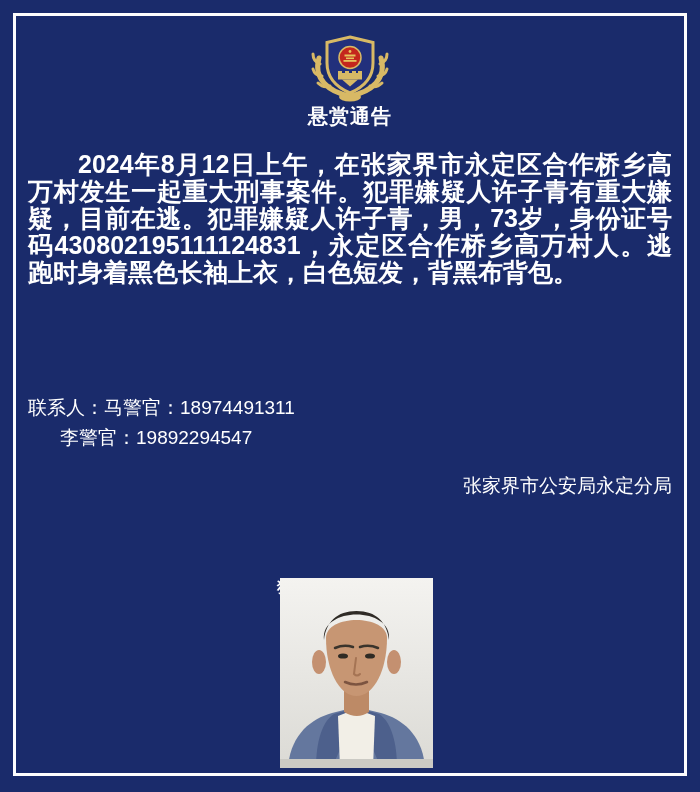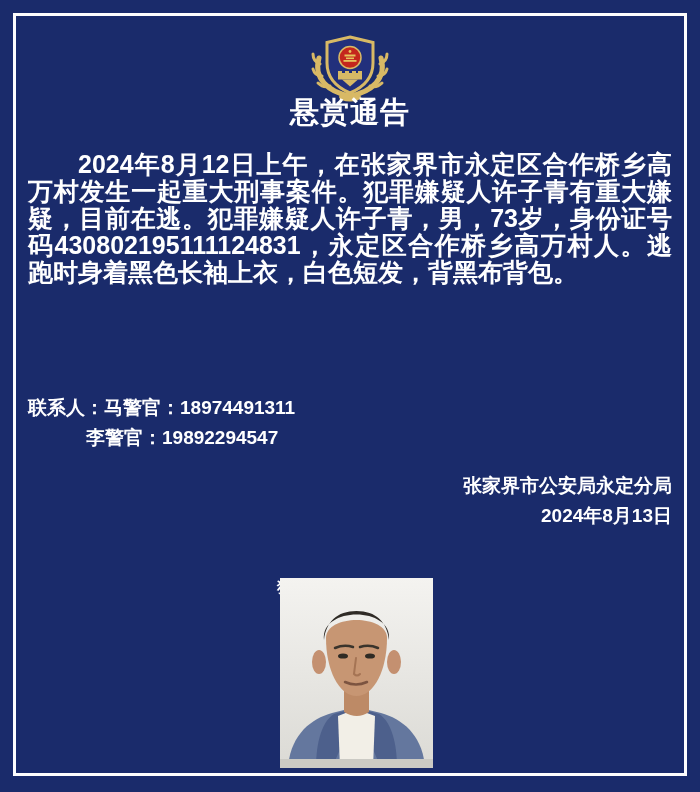--- a/index.html
+++ b/index.html
@@ -16,39 +16,39 @@
     left:13px;top:13px;right:13px;bottom:16px;
     border:3px solid #fdfdfd;
     pointer-events:none;
   }
   .badge-wrap{
     position:absolute;top:30px;left:50%;
     transform:translateX(-50%);
     width:84px;height:74px;
   }
   .title{
-    position:absolute;top:93px;left:0;width:100%;
+    position:absolute;top:103px;left:0;width:100%;
     text-align:center;
-    font-size:29px;font-weight:bold;letter-spacing:1px;
+    font-size:20px;font-weight:bold;letter-spacing:1px;
   }
   .body-text{
     position:absolute;top:151px;left:28px;right:28px;
     font-size:25px;line-height:27px;font-weight:bold;
     text-align:justify;
   }
   .body-text p{margin:0;text-indent:2em;}
   .contacts{
     position:absolute;top:393px;left:28px;
-    font-size:19px;line-height:30px;font-weight:bold;
+    font-size:19px;line-height:30px;font-weight:normal;
   }
-  .contacts .line2{margin-left:58px;}
+  .contacts .line2{margin-left:32px;}
   .signature{
     position:absolute;top:471px;right:28px;left:28px;
     text-align:right;
-    font-size:19px;line-height:30px;font-weight:bold;
+    font-size:19px;line-height:30px;font-weight:normal;
   }
   .photo-caption{
     position:absolute;left:277px;top:578px;
     font-size:15px;font-weight:bold;
   }
   .photo{
     position:absolute;left:280px;top:578px;
     width:153px;height:190px;
     display:block;
   }
@@ -102,21 +102,20 @@
     <p>2024年8月12日上午，在张家界市永定区合作桥乡高万村发生一起重大刑事案件。犯罪嫌疑人许子青有重大嫌疑，目前在逃。犯罪嫌疑人许子青，男，73岁，身份证号码430802195111124831，永定区合作桥乡高万村人。逃跑时身着黑色长袖上衣，白色短发，背黑布背包。</p>
   </div>
 
   <div class="contacts">
     <div class="line1">联系人：马警官：18974491311</div>
     <div class="line2">李警官：19892294547</div>
   </div>
 
   <div class="signature">
     <div>张家界市公安局永定分局</div>
-    <div>2024年8月13日</div>
   </div>
 
   <div class="photo-caption">犯罪嫌疑人许子青照片</div>
 
   <svg class="photo" viewBox="0 0 153 190">
     <defs>
       <linearGradient id="pbg" x1="0" y1="0" x2="0" y2="1">
         <stop offset="0" stop-color="#f4f3f0"></stop>
         <stop offset="1" stop-color="#dbdad5"></stop>
       </linearGradient>

